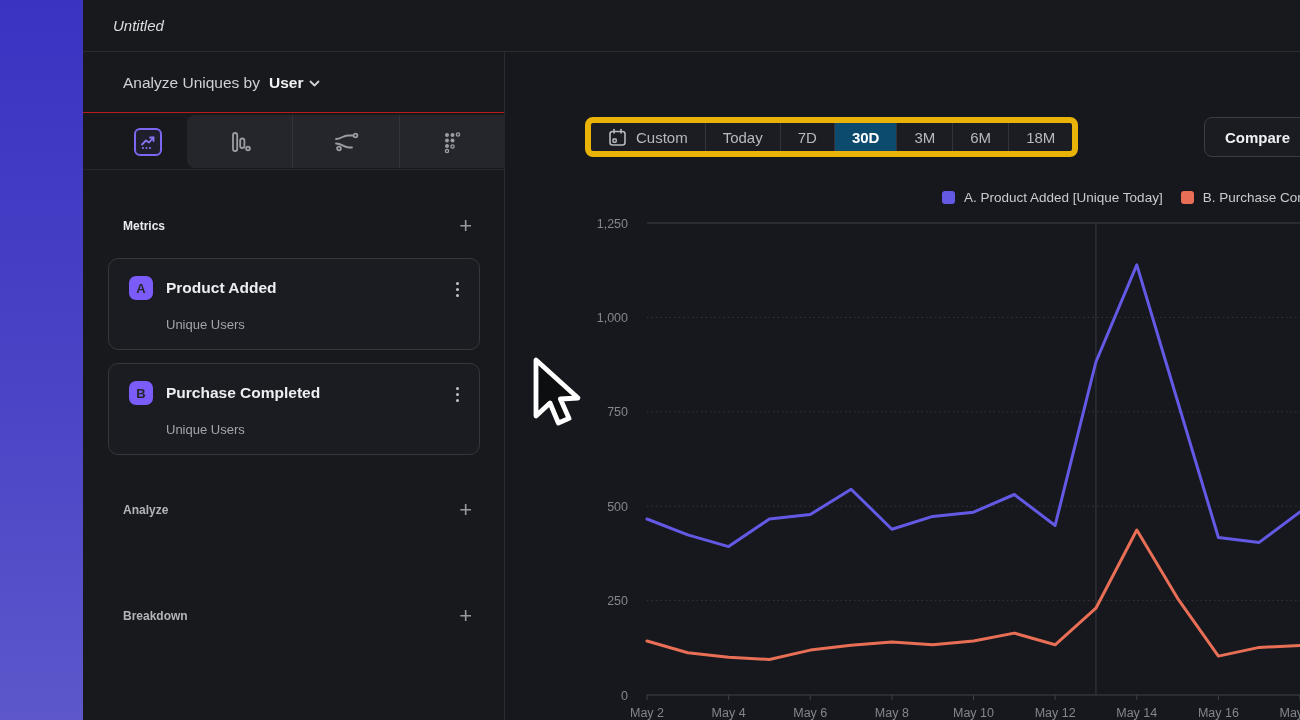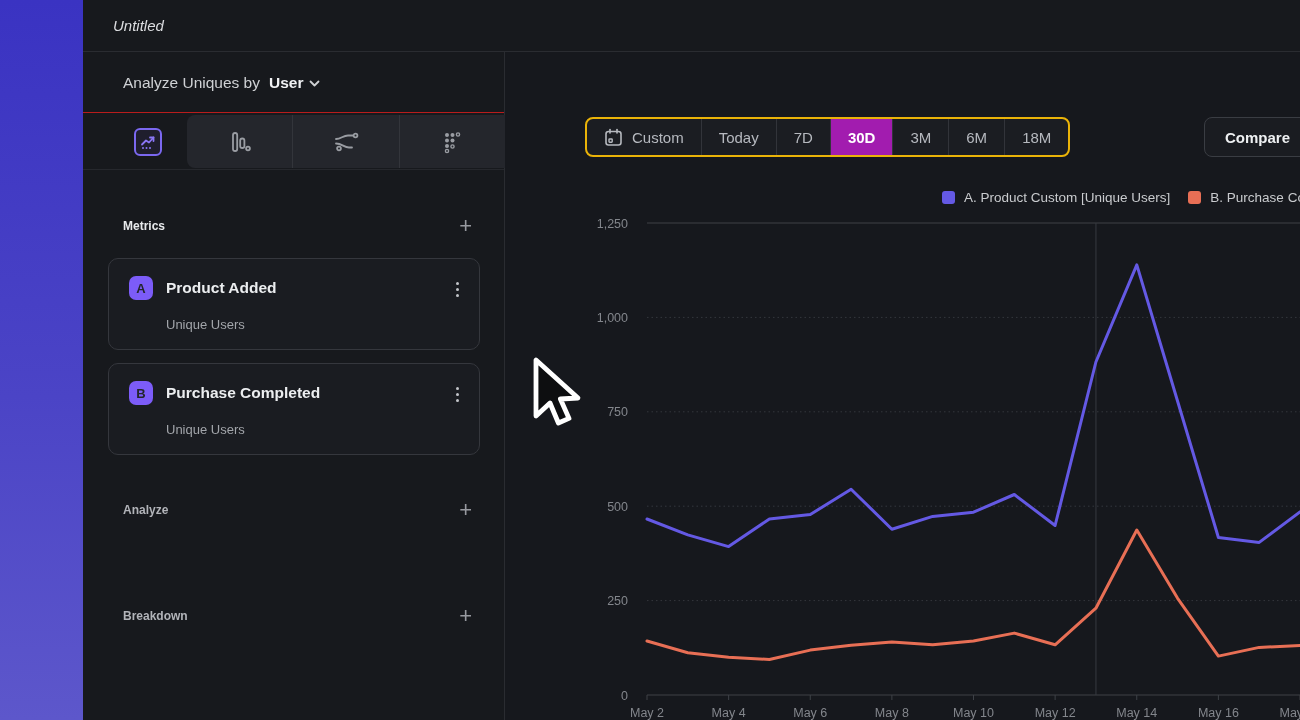--- a/index.html
+++ b/index.html
@@ -40,24 +40,24 @@
     border:1px solid #35373d; border-radius:10px; }
   .badge { position:absolute; left:20px; top:17px; width:24px; height:24px; background:#7c5cf8; border-radius:7px;
     color:#23252b; font-size:13px; font-weight:600; display:flex; align-items:center; justify-content:center; }
   .metric-title { position:absolute; left:57px; top:20px; font-size:15.5px; font-weight:600; color:#eceef0; }
   .metric-sub { position:absolute; left:57px; top:58px; font-size:13px; color:#a2a5aa; }
   .kebab { position:absolute; right:20px; top:23px; display:flex; flex-direction:column; gap:3px; }
   .kebab i { width:3px; height:3px; border-radius:50%; background:#c2c4c9; }
 
   
   .rangebar { position:absolute; left:585px; top:117px; height:40px; display:flex; align-items:stretch;
-    background:#1b1d22; border:2px solid #eab308; border-radius:8px; overflow:hidden; }
+    background:#1b1d22; border:6px solid #eab308; border-radius:8px; overflow:hidden; }
   .rb { display:flex; align-items:center; gap:9px; padding:0 17px; font-size:15px; color:#b6b9bf; white-space:nowrap; }
   .rb + .rb { border-left:1px solid #32343a; }
-  .rb.active { background:#a21caf; color:#ffffff; font-weight:700; }
+  .rb.active { background:#0c4a6e; color:#ffffff; font-weight:700; }
   .compare-btn { position:absolute; left:1204px; top:117px; height:40px; width:130px;
     border:1px solid #3a3d43; border-radius:8px; display:flex; align-items:center; padding-left:20px;
     font-size:15px; font-weight:700; color:#eef0f2; background:#1a1c21; }
 
   .legend { position:absolute; left:942px; top:190px; display:flex; gap:18px; white-space:nowrap; }
   .legend-item { display:flex; align-items:center; gap:9px; }
   .legend-chip { width:13px; height:13px; border-radius:3px; }
   .legend-label { font-size:13.5px; color:#c9cbce; }
 
   .chart-wrap { position:absolute; left:505px; top:180px; width:795px; height:540px; }
@@ -187,21 +187,21 @@
     <div class="rb">3M</div>
     <div class="rb">6M</div>
     <div class="rb">18M</div>
   </div>
 
   <div class="compare-btn">Compare</div>
 
   <div class="legend">
     <div class="legend-item">
       <span class="legend-chip" id="chip-a" style="background: rgb(100, 89, 228);"></span>
-      <span class="legend-label">A. Product Custom [Unique Users]</span>
+      <span class="legend-label">A. Product Added [Unique Today]</span>
     </div>
     <div class="legend-item">
       <span class="legend-chip" id="chip-b" style="background: rgb(232, 111, 85);"></span>
       <span class="legend-label">B. Purchase Completed [Unique Users]</span>
     </div>
   </div>
 
   <div class="chart-wrap">
     <svg id="chart" width="795" height="540" viewBox="0 0 795 540">
         <line x1="142" y1="515" x2="795" y2="515" stroke-width="1" stroke="#3e4147"></line>

